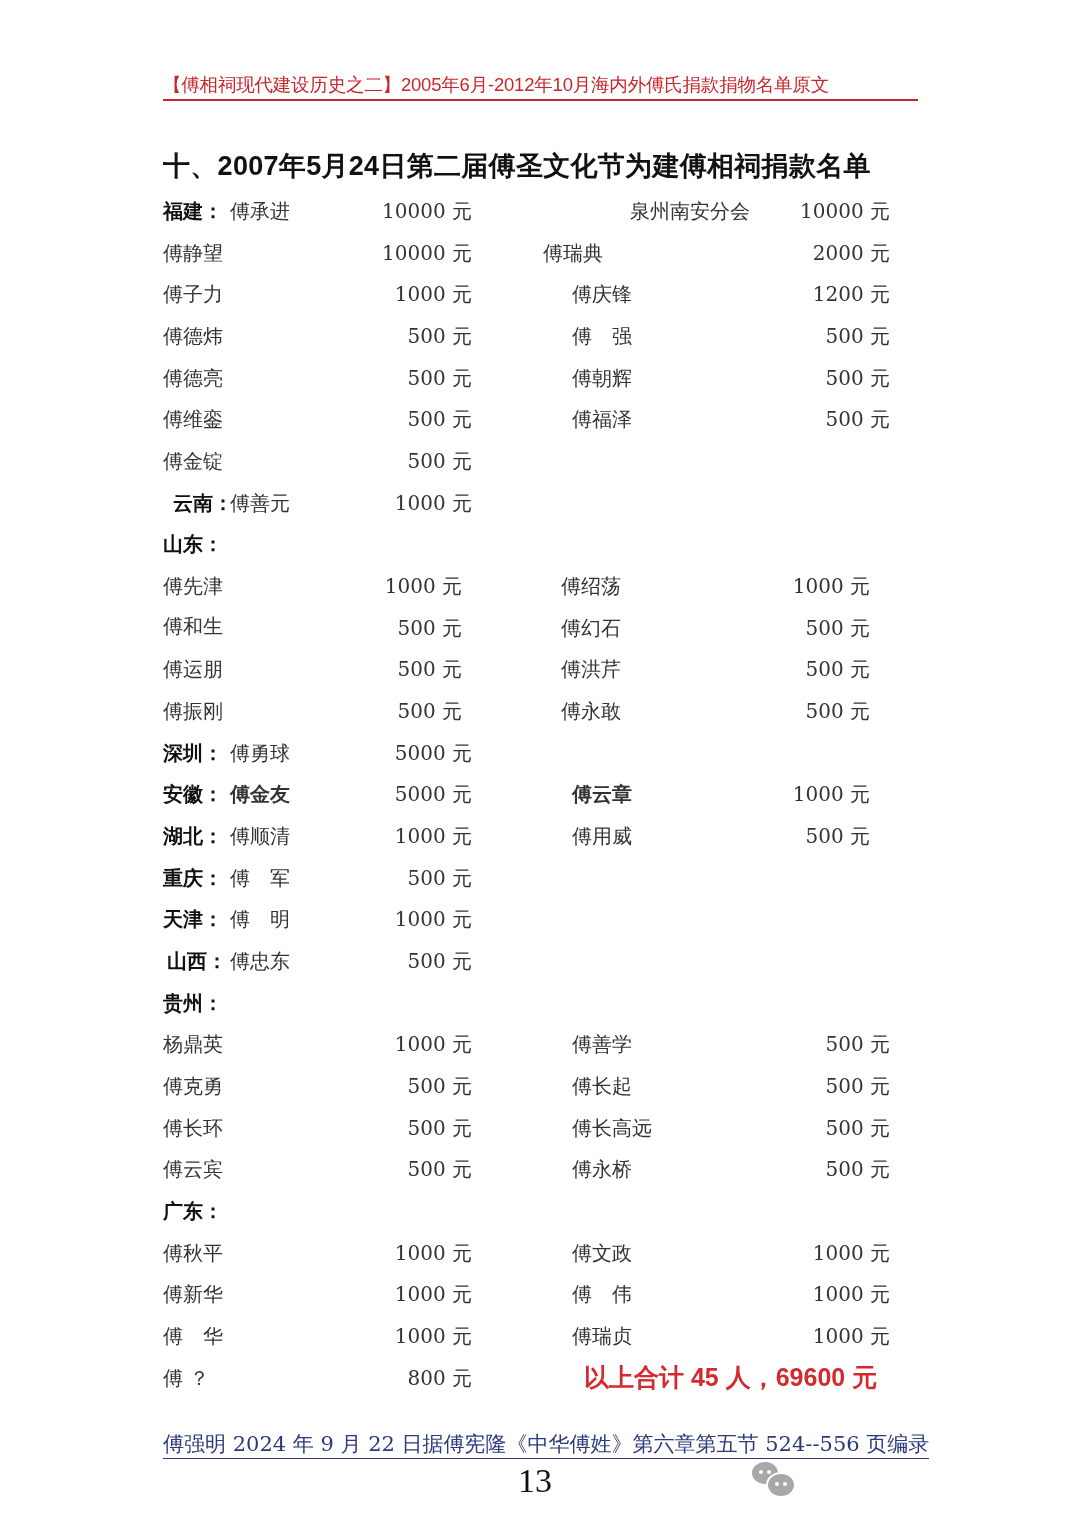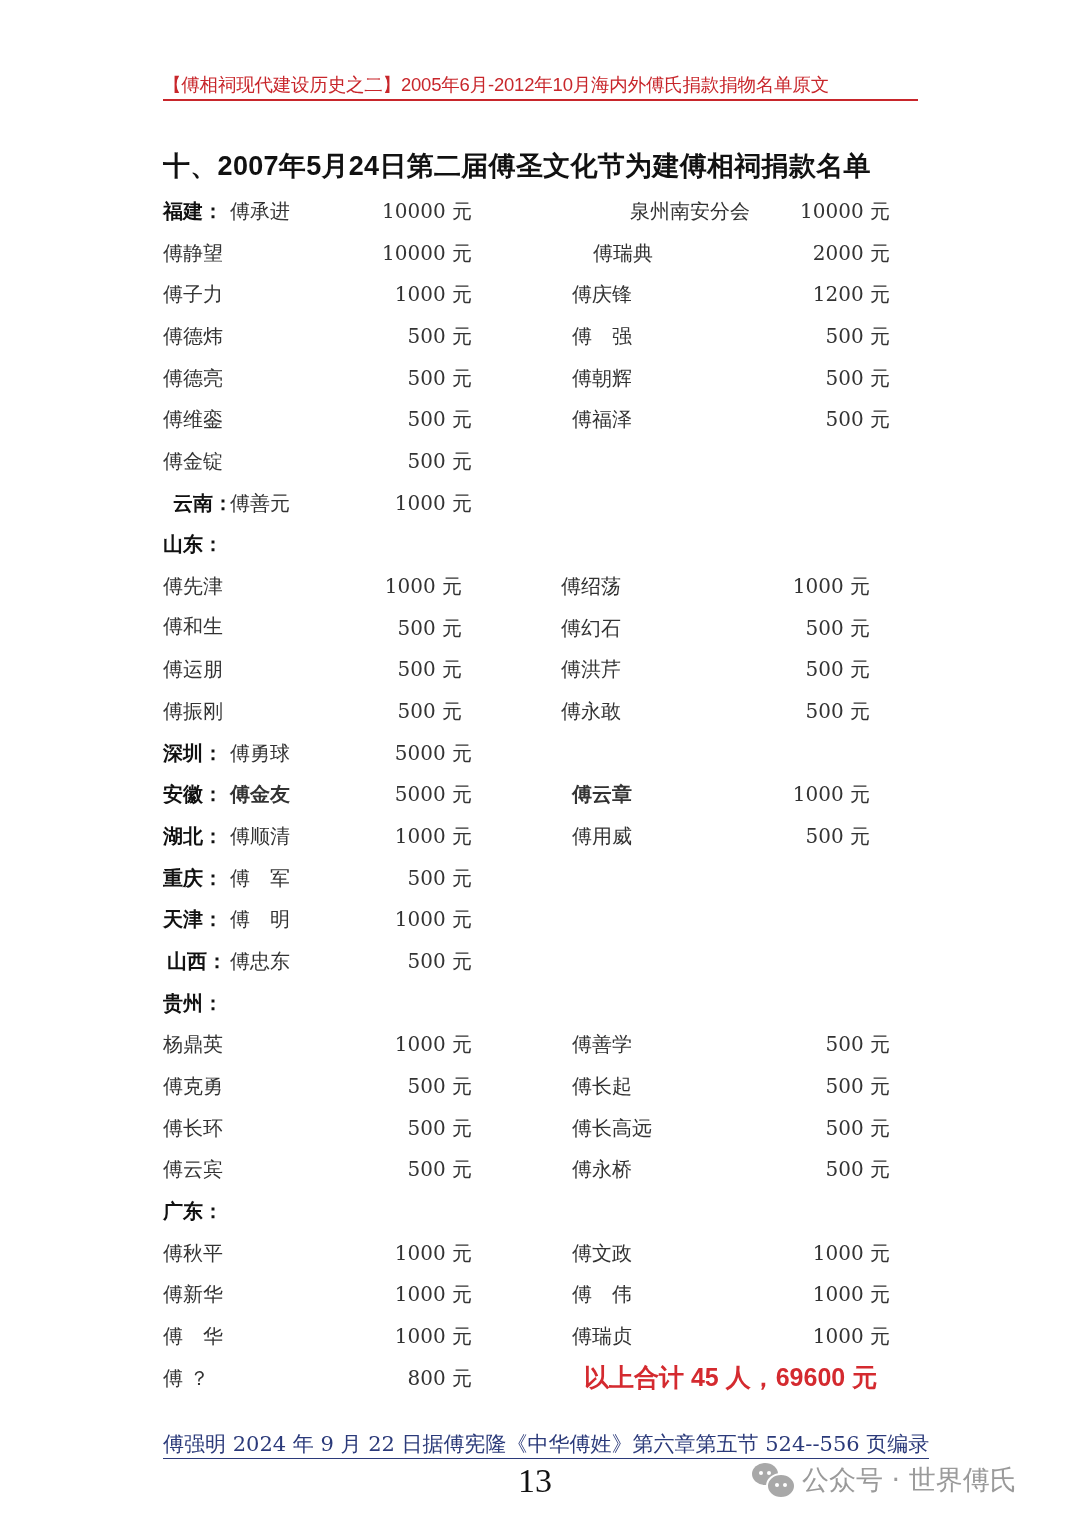--- a/index.html
+++ b/index.html
@@ -39,21 +39,21 @@
     <div class="row" style="top: 196px;">
       <span class="cell prov" style="left: 163px;">福建：</span>
       <span class="cell name" style="left: 230px;">傅承进</span>
       <span class="cell amt" style="right: 608px;">10000 元</span>
       <span class="cell name" style="left: 586px; margin-left: 44px;">泉州南安分会</span>
       <span class="cell amt" style="right: 190px;">10000 元</span>
     </div>
     <div class="row" style="top: 238px;">
       <span class="cell name" style="left: 163px;">傅静望</span>
       <span class="cell amt" style="right: 608px;">10000 元</span>
-      <span class="cell name" style="left: 593px; text-align: center;">傅瑞典</span>
+      <span class="cell name" style="left: 543px; text-align: center;">傅瑞典</span>
       <span class="cell amt" style="right: 190px;">2000 元</span>
     </div>
     <div class="row" style="top: 279px;">
       <span class="cell name" style="left: 163px; text-align: center;">傅子力</span>
       <span class="cell amt" style="right: 608px;">1000 元</span>
       <span class="cell name" style="left: 572px;">傅庆锋</span>
       <span class="cell amt" style="right: 190px;">1200 元</span>
     </div>
     <div class="row" style="top: 321px;">
       <span class="cell name" style="left: 163px;">傅德炜</span>
@@ -205,14 +205,13 @@
   <div class="wechat-icon">
     <div class="b1">
         <span class="e" style="left:7px;top:8px"></span>
         <span class="e" style="left:15px;top:8px"></span>
       </div>
     <div class="b2">
         <span class="e" style="left:7px;top:8px"></span>
         <span class="e" style="left:15px;top:8px"></span>
       </div>
   </div>
-  <span>公众号 · 世界傅氏</span>
 </div>
 
 </body></html>

